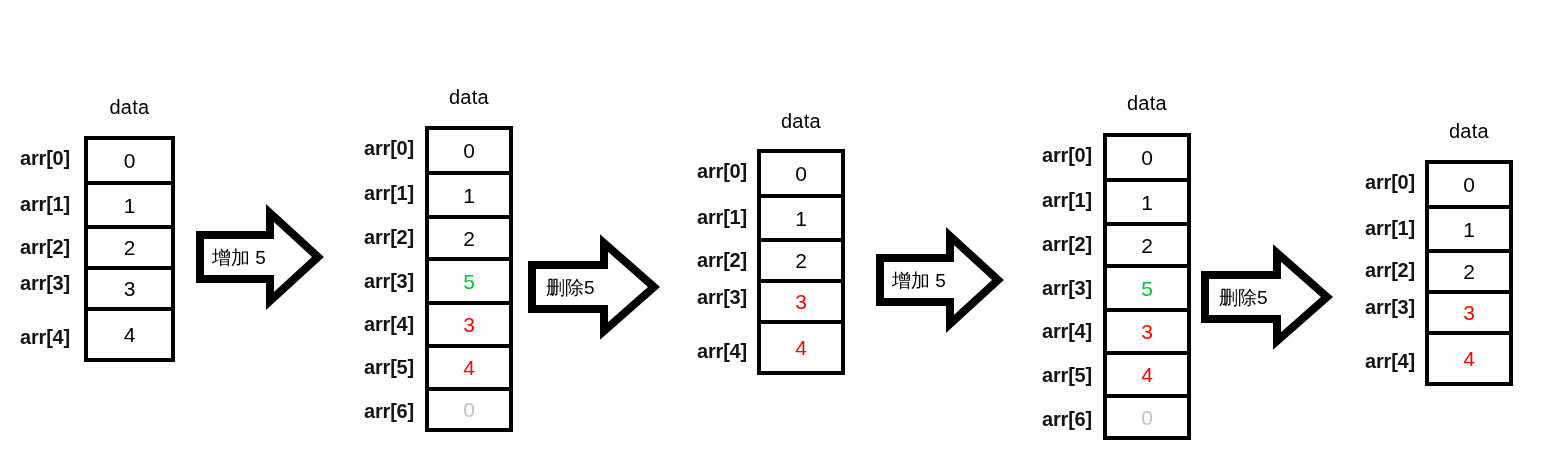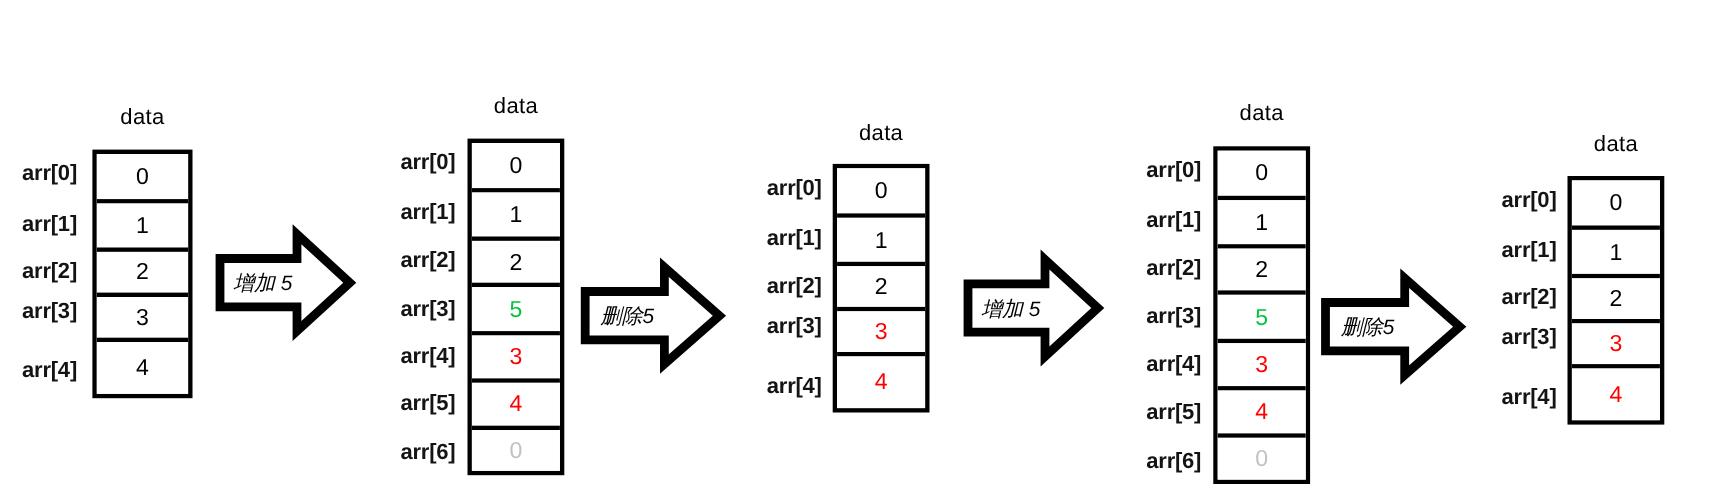--- a/index.html
+++ b/index.html
@@ -72,21 +72,20 @@
     font-weight: bold;
     color: #141414;
     white-space: nowrap;
     text-align: right;
     letter-spacing: -0.2px;
   }
 
   
   .arrow {
     position: absolute;
-    font-style: italic;
   }
   .arrow svg {
     display: block;
     overflow: visible;
   }
   .arrow-label {
     position: absolute;
     font-size: 19px;
     color: #000000;
     white-space: nowrap;

